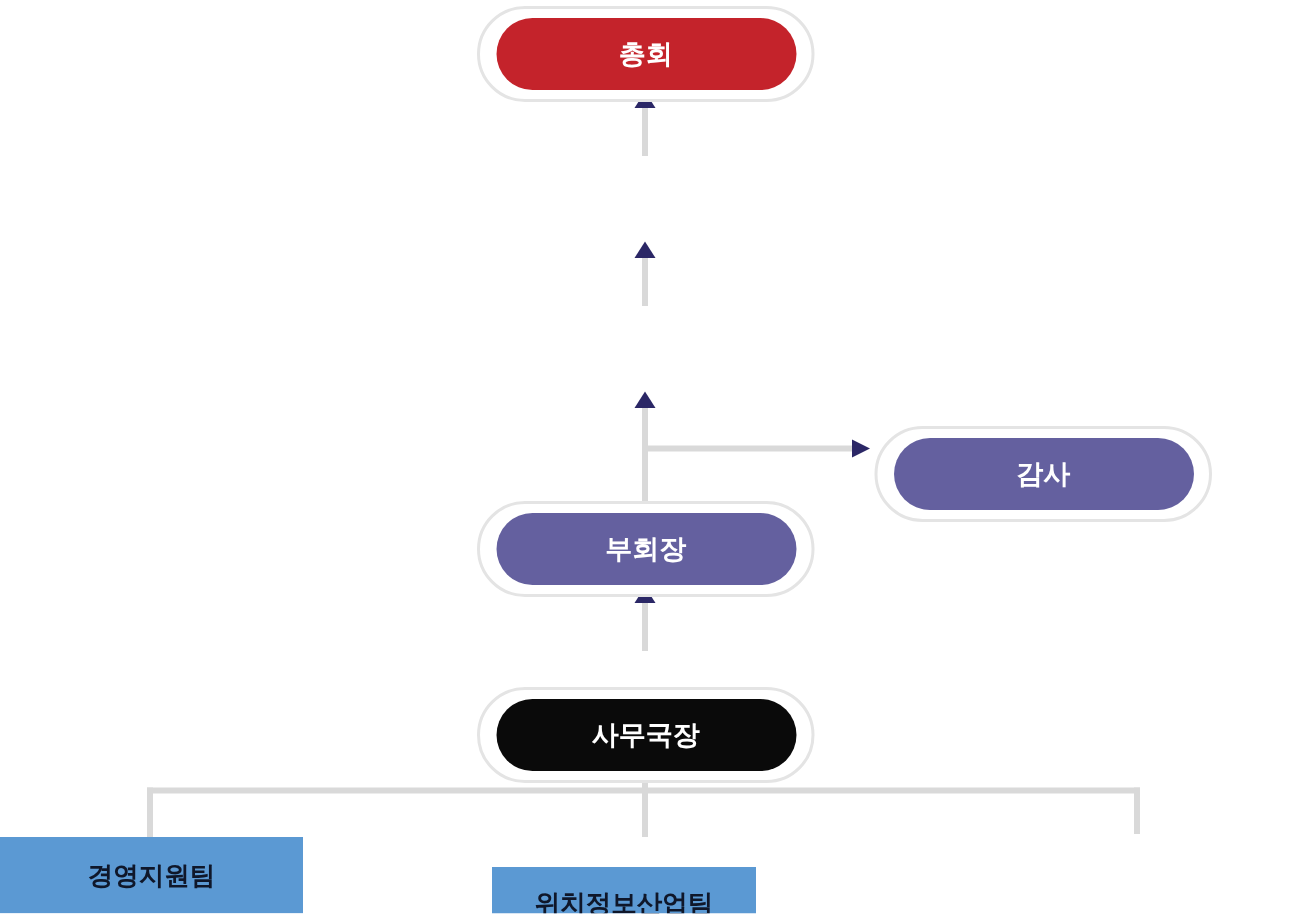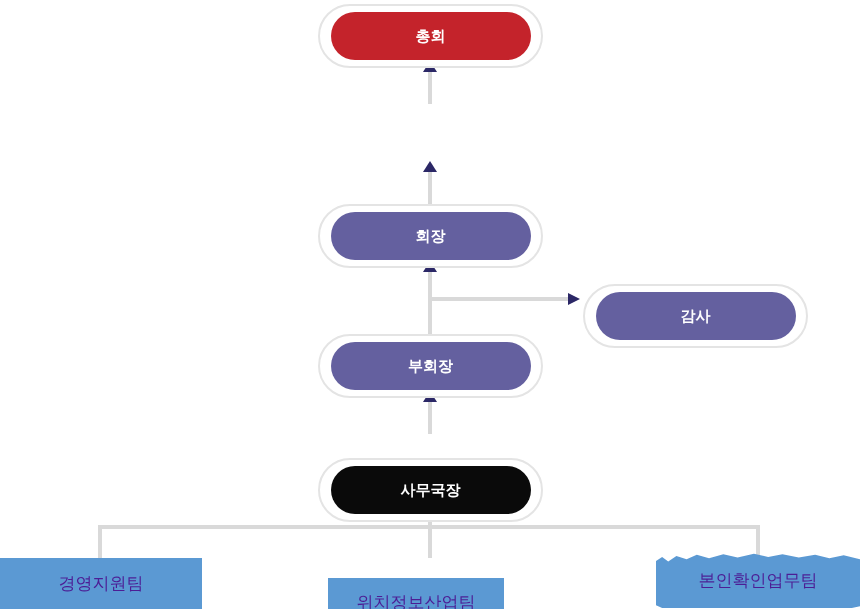--- a/index.html
+++ b/index.html
@@ -54,42 +54,42 @@
     justify-content: center;
   }
   .pill {
     width: 200px;
     height: 48px;
     border-radius: 24px;
     display: flex;
     align-items: center;
     justify-content: center;
     color: #ffffff;
-    font-size: 15px;
+    font-size: 18px;
     font-weight: bold;
   }
   .pill.red    { background: #c4232b; }
   .pill.navy   { background: #2f2c72; }
   .pill.purple { background: #64609f; }
   .pill.black  { background: #0a0a0a; }
 
   .n0 { left: 318px; top: 4px; }
   .n1 { left: 318px; top: 104px; }
   .n2 { left: 318px; top: 204px; }
   .n3 { left: 583px; top: 284px; }
   .n4 { left: 318px; top: 334px; text-align: center; }
   .n5 { left: 318px; top: 434px; margin-top: 24px; }
 
   
   .team {
     position: absolute;
     background: #5b99d3;
-    color: #4c1d95;
+    color: #0f172a;
     font-size: 17px;
-    font-weight: normal;
+    font-weight: bold;
     display: flex;
     align-items: center;
     justify-content: center;
   }
   .t0 { left: 0px;   top: 558px; width: 202px; height: 51px; }
   .t1 { left: 328px; top: 558px; width: 176px; height: 49px; margin-top: 20px; }
   .t2 {
     left: 656px; top: 552px; width: 204px; height: 56px;
     
     clip-path: polygon(0% 16%, 3% 9%, 6% 17%, 10% 7%, 15% 13%, 20% 5%, 26% 11%,
@@ -122,25 +122,20 @@
 
   <div class="arrow-right" style="left:568px; top:293px;"></div>
 
   <div class="ring n0">
     <div class="pill red">
       <span>총회</span>
     </div>
   </div>
 
 
-  <div class="ring n2">
-    <div class="pill purple">
-      <span>회장</span>
-    </div>
-  </div>
 
   <div class="ring n3">
     <div class="pill purple">
       <span>감사</span>
     </div>
   </div>
 
   <div class="ring n4">
     <div class="pill purple">
       <span>부회장</span>
@@ -152,17 +147,14 @@
       <span>사무국장</span>
     </div>
   </div>
 
   <div class="team t0">
     <span>경영지원팀</span>
   </div>
   <div class="team t1">
     <span>위치정보산업팀</span>
   </div>
-  <div class="team t2">
-    <span>본인확인업무팀</span>
-  </div>
 
 </div>
 
 </body></html>

